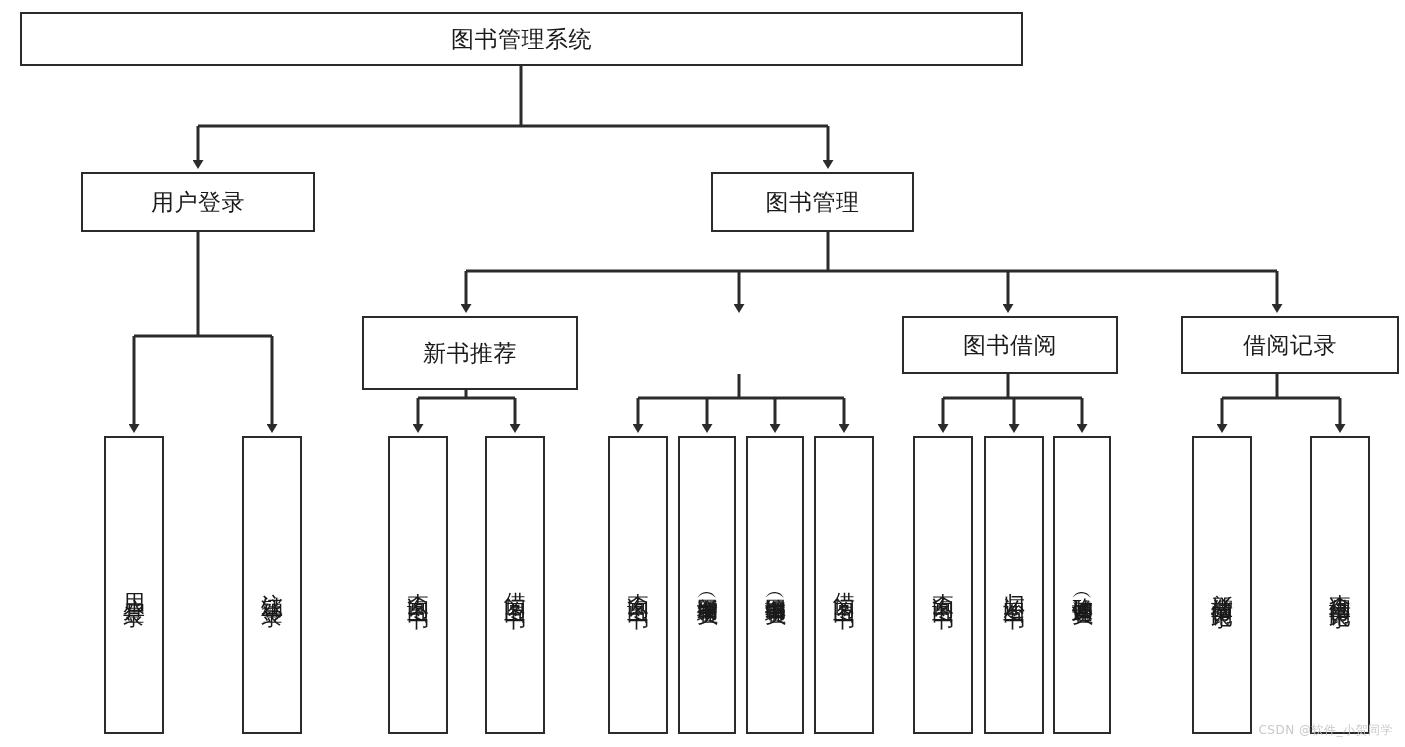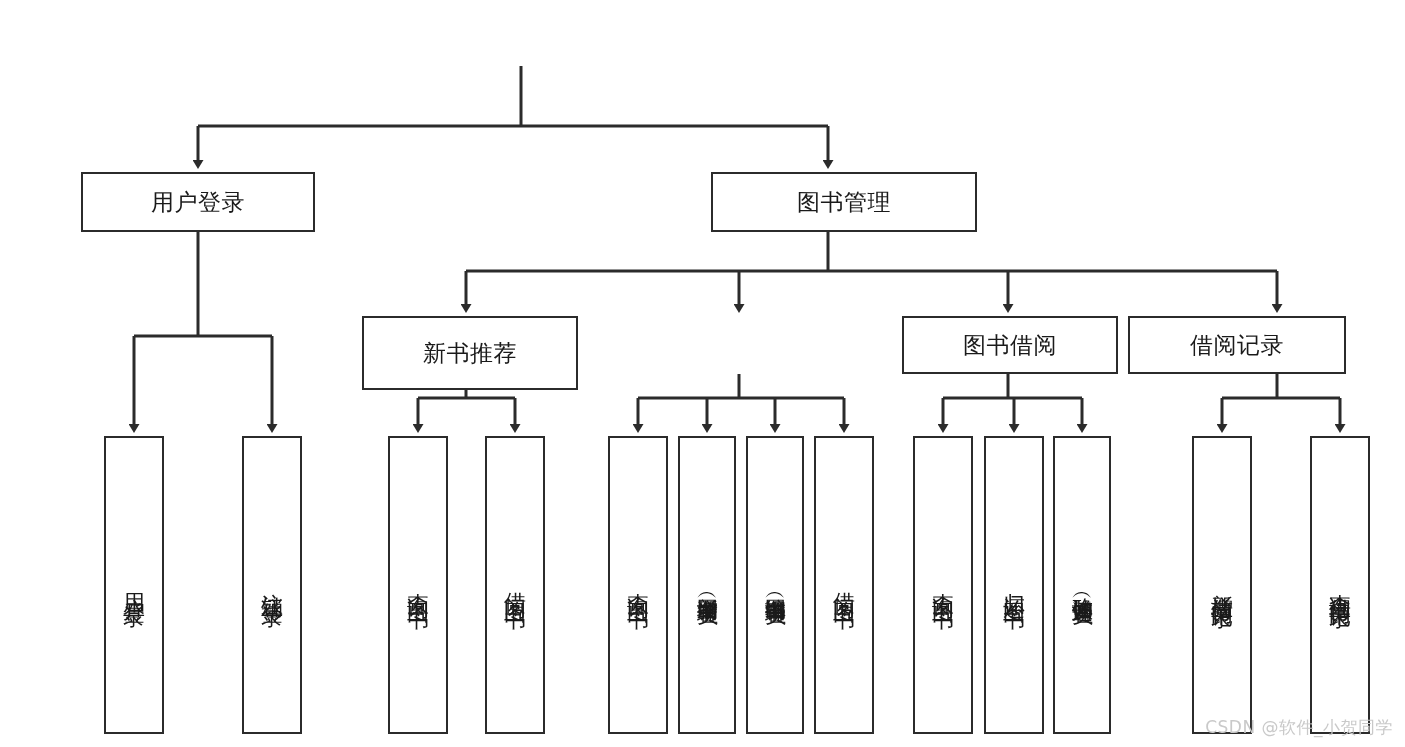--- a/index.html
+++ b/index.html
@@ -48,21 +48,21 @@
     left: 0;
     top: 0;
     width: 1405px;
     height: 747px;
     pointer-events: none;
   }
   .watermark {
     position: absolute;
     right: 12px;
     bottom: 8px;
-    font-size: 17px;
+    font-size: 12px;
     color: #c9c9c9;
     white-space: nowrap;
     letter-spacing: 0.5px;
     margin-top: 18px;
   }
 </style>
 </head>
 <body>
 
 <div id="canvas">
@@ -113,35 +113,38 @@
       <path d="M1014,398 L1014,425" marker-end="url(#arrow)"></path>
       <path d="M1082,398 L1082,425" marker-end="url(#arrow)"></path>
 
       <path d="M1277,374 L1277,398"></path>
       <path d="M1222,398 L1340,398"></path>
       <path d="M1222,398 L1222,425" marker-end="url(#arrow)"></path>
       <path d="M1340,398 L1340,425" marker-end="url(#arrow)"></path>
     </g>
   </svg>
 
+  <div class="node h" id="n-root" style="left: 20px; top: 12px; width: 1003px; height: 54px;">
+    <span>图书管理系统</span>
+  </div>
 
   <div class="node h" id="n-l2-0" style="left: 81px; top: 172px; width: 234px; height: 60px;">
     <span>用户登录</span>
   </div>
-  <div class="node h" id="n-l2-1" style="left: 711px; top: 172px; width: 266px; height: 60px;">
+  <div class="node h" id="n-l2-1" style="left: 711px; top: 172px; width: 203px; height: 60px;">
     <span>图书管理</span>
   </div>
 
   <div class="node h" id="n-l3-0" style="left: 362px; top: 316px; width: 216px; height: 74px;">
     <span>新书推荐</span>
   </div>
   <div class="node h" id="n-l3-2" style="left: 902px; top: 316px; width: 216px; height: 58px;">
     <span>图书借阅</span>
   </div>
-  <div class="node h" id="n-l3-3" style="left: 1128px; top: 316px; width: 218px; height: 58px;">
+  <div class="node h" id="n-l3-3" style="left: 1181px; top: 316px; width: 218px; height: 58px;">
     <span>借阅记录</span>
   </div>
 
   <div class="node v" id="n-lf-0" style="left: 104px; top: 436px; width: 60px; height: 298px;">
     <span class="vtxt">用户登录</span>
   </div>
   <div class="node v" id="n-lf-1" style="left: 242px; top: 436px; width: 60px; height: 298px;">
     <span class="vtxt">注销登录</span>
   </div>
   <div class="node v" id="n-lf-2" style="left: 388px; top: 436px; width: 60px; height: 298px;">

